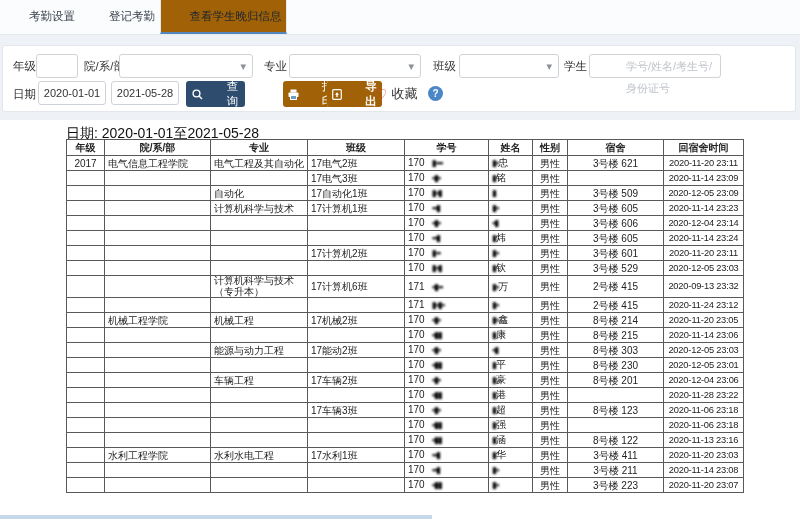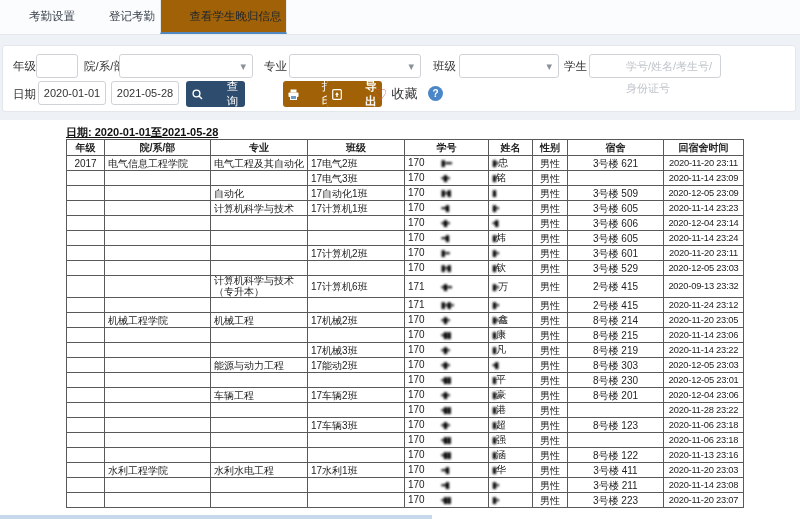--- a/index.html
+++ b/index.html
@@ -31,33 +31,33 @@
   .btn.dark { background:#2e4d6e; }
   .btn.mid  { background:#a16207;margin-left:32px; }
   .btn svg { display:block; }
   .fav { position:absolute; top:38px; left:371px; height:20px; display:flex; align-items:center; gap:4px; cursor:pointer; }
   .heart { color:#e0524a; font-size:15px; line-height:15px; }
   .favtxt { font-size:13px; color:#333; }
   .help { position:absolute; top:40px; left:425px; width:15px; height:15px; border-radius:50%;
     background:#4a86c8; color:#fff; font-size:10px; font-weight:bold; text-align:center; line-height:15px; cursor:pointer; }
   
   .content { position:absolute; top:120px; left:0; width:800px; height:399px; background:#fff; }
-  .rtitle { position:absolute; left:66px; top:5px; font-size:11px; font-weight:bold; color:#111;
+  .rtitle { position:absolute; left:66px; top:5px; font-size:14px; font-weight:normal; color:#111;
     text-decoration:underline; }
   table { position:absolute; left:66px; top:19px; width:677px; border-collapse:collapse; table-layout:fixed; }
   th,td { border:1px solid #595959; padding:0 3px; height:14px; font-size:10px; color:#222;
     white-space:nowrap; overflow:hidden; line-height:13px; }
   th { font-weight:bold; text-align:center; height:16px; }
   td { text-align:left; }
   td.c-center { text-align:center; }
   td.c-time { text-align:center; font-size:9.3px; letter-spacing:-0.2px; }
   tr.tall td { height:22px; }
   tr.tall td.c-major { white-space:normal; line-height:10.5px; }
   .blur { filter:blur(0.8px); color:#000; letter-spacing:-1px; font-size:9px; }
-  .idp { margin-right:16px; }
+  .idp { margin-right:7px; }
   
   .hscroll { position:absolute; left:0; top:515px; width:432px; height:4px; background:#c5d8ec; }
 </style>
 </head>
 <body>
 
 <div class="tabbar">
   <div class="tab">考勤设置</div>
   <div class="tab">登记考勤</div>
   <div class="tab active">查看学生晚归信息</div>
@@ -279,31 +279,20 @@
           <td></td>
           <td><span class="idp">170</span><span class="blur">▪▮▮</span></td>
           <td><span class="blur">▮</span><span>康</span></td>
           <td class="c-center">男性</td>
           <td class="c-center">8号楼 215</td>
           <td class="c-time">2020-11-14 23:06</td>
         </tr>
         <tr>
           <td class="c-center"></td>
           <td></td>
-          <td class="c-major"></td>
-          <td>17机械3班</td>
-          <td><span class="idp">170</span><span class="blur">▪▮▪</span></td>
-          <td><span class="blur">▮</span><span>凡</span></td>
-          <td class="c-center">男性</td>
-          <td class="c-center">8号楼 219</td>
-          <td class="c-time">2020-11-14 23:22</td>
-        </tr>
-        <tr>
-          <td class="c-center"></td>
-          <td></td>
           <td class="c-major">能源与动力工程</td>
           <td>17能动2班</td>
           <td><span class="idp">170</span><span class="blur">▪▮▪</span></td>
           <td><span class="blur">▪▮</span><span></span></td>
           <td class="c-center">男性</td>
           <td class="c-center">8号楼 303</td>
           <td class="c-time">2020-12-05 23:03</td>
         </tr>
         <tr>
           <td class="c-center"></td>

